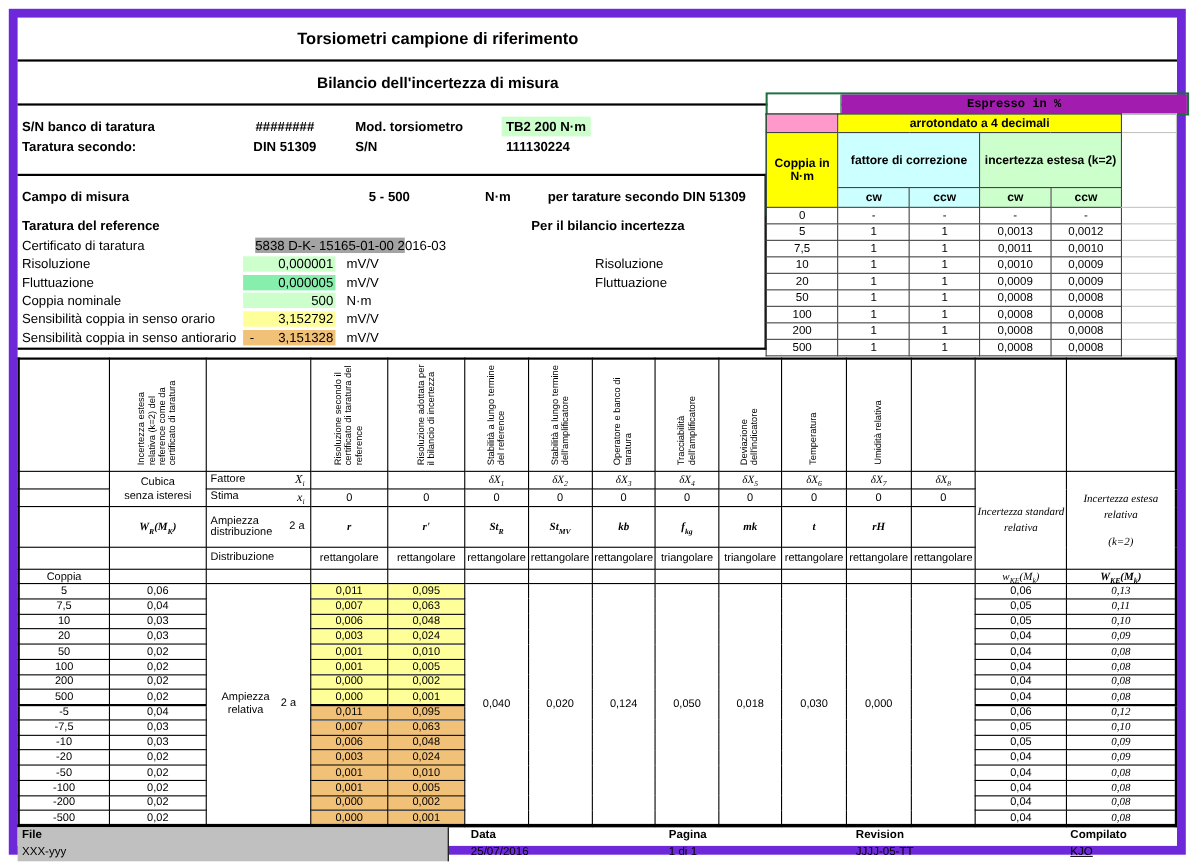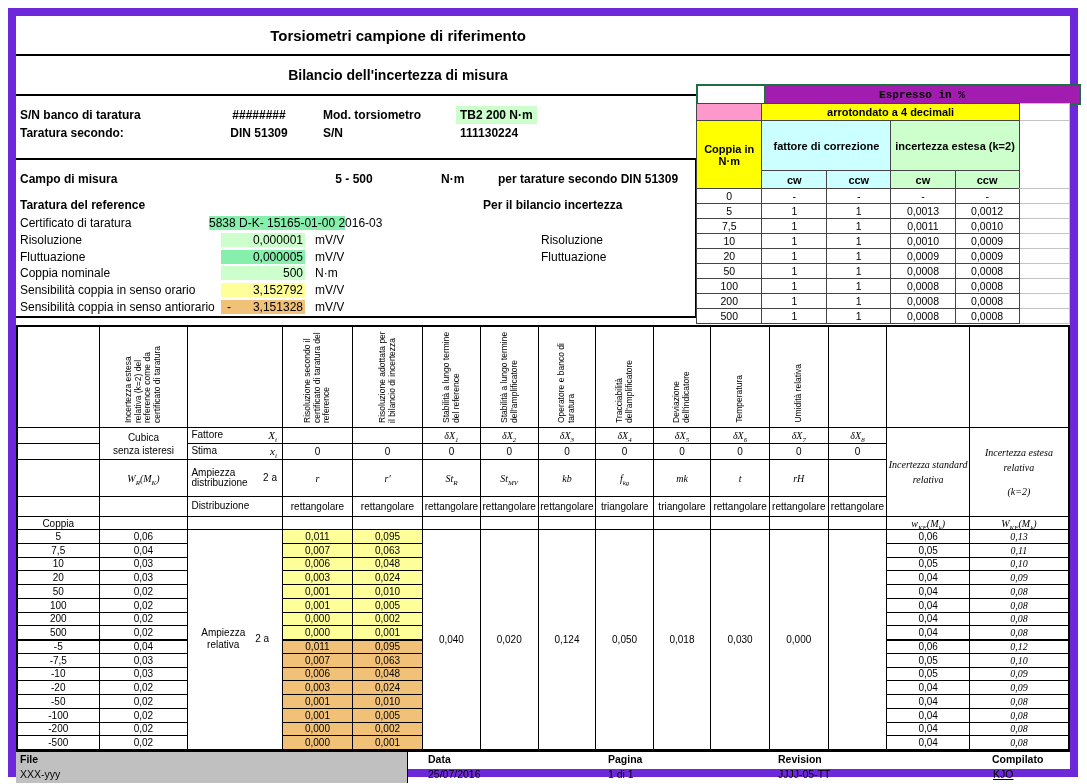--- a/index.html
+++ b/index.html
@@ -45,21 +45,21 @@
   #maintable tr.hamp{height:37px;}
   #maintable tr.hdist{height:20px;}
   #maintable tr.hcoppia{height:13px;}
   #maintable tr.mrow{height:13.75px;}
   #maintable tr.thick td{border-top:2px solid #000;}
   td.rotcell{vertical-align:bottom;}
   .rot{writing-mode:vertical-rl;transform:rotate(180deg);font-size:8.5px;line-height:9.5px;max-height:94px;display:inline-block;text-align:left;padding:2px 0;}
   .lblcell{text-align:left !important;}
   .lblcell .inner{display:flex;justify-content:space-between;align-items:center;padding:0 5px 0 3px;font-size:10px;line-height:10.5px;}
   .symcell{font-family:"Liberation Serif",serif;font-style:italic;font-size:11px;}
-  .symbold{font-weight:normal;}
+  .symbold{font-weight:bold;}
   .cubica{font-size:10px;line-height:13px;}
   .dist{font-size:7.5px;}
   .yel{background:#ffff99 !important;}
   .tan{background:#f2c178 !important;}
   .reshead{font-family:"Liberation Serif",serif;font-style:italic;font-size:12.5px;line-height:15px;vertical-align:middle;}
   .reshead .k2{margin-top:9px;}
   .wext{font-family:"Liberation Serif",serif;font-style:italic;font-size:10.5px;}
   .ampcell .inner{display:flex;align-items:center;justify-content:center;gap:10px;font-size:10px;line-height:12px;}
   
   #footer{position:absolute;left:0;top:733px;width:100%;height:34px;border-top:3px solid #000;box-sizing:border-box;}
@@ -90,21 +90,21 @@
 
   <div id="details">
     <span class="abs bold" style="left:4px;top:12px;">Campo di misura</span>
     <span class="abs bold" style="left:305px;top:12px;width:66px;text-align:center;">5 - 500</span>
     <span class="abs bold" style="left:425px;top:12px;">N·m</span>
     <span class="abs bold" style="left:482px;top:12px;">per tarature secondo DIN 51309</span>
     <span class="abs bold" style="left:4px;top:38px;">Taratura del reference</span>
     <span class="abs bold" style="left:467px;top:38px;">Per il bilancio incertezza</span>
     <div id="detailrows">
         <span class="abs " style="left: 4px; top: 56px;">Certificato di taratura</span>
-        <span class="abs dvalwide" style="left: 193px; top: 56px; background: #86efac;">5838 D-K- 15165-01-00 2016-03</span>
+        <span class="abs dvalwide" style="left: 216px; top: 56px; background: #a3a3a3;">5838 D-K- 15165-01-00 2016-03</span>
         <span class="abs " style="left: 4px; top: 73px;">Risoluzione</span>
         <span class="abs dval" style="left: 205px; top: 73px; background: rgb(204, 255, 204);">0,000001</span>
         <span class="abs " style="left: 299px; top: 73px;">mV/V</span>
         <span class="abs " style="left: 525px; top: 73px;">Risoluzione</span>
         <span class="abs " style="left: 4px; top: 90px;">Fluttuazione</span>
         <span class="abs dval" style="left: 205px; top: 90px; background: #86efac;">0,000005</span>
         <span class="abs " style="left: 299px; top: 90px;">mV/V</span>
         <span class="abs " style="left: 525px; top: 90px;">Fluttuazione</span>
         <span class="abs " style="left: 4px; top: 106px;">Coppia nominale</span>
         <span class="abs dval" style="left: 205px; top: 106px; background: rgb(204, 255, 204);">500</span>
@@ -527,18 +527,18 @@
     <div class="grayblock"></div>
     <div id="footercols">
         <span class="flabel" style="left: 4px;">File</span>
         <span class="fvalue" style="left: 4px;">XXX-yyy</span>
         <span class="flabel" style="left: 412px;">Data</span>
         <span class="fvalue" style="left: 412px;">25/07/2016</span>
         <span class="flabel" style="left: 592px;">Pagina</span>
         <span class="fvalue" style="left: 592px;">1 di 1</span>
         <span class="flabel" style="left: 762px;">Revision</span>
         <span class="fvalue" style="left: 762px;">JJJJ-05-TT</span>
-        <span class="flabel" style="left: 957px; margin-left: 19px;">Compilato</span>
-        <span class="fvalue" style="left: 977px; text-decoration: underline;">KJO</span>
+        <span class="flabel" style="left: 957px;">Compilato</span>
+        <span class="fvalue" style="left: 957px; text-decoration: underline;">KJO</span>
       </div>
   </div>
 
 </div>
 
 </body></html>

